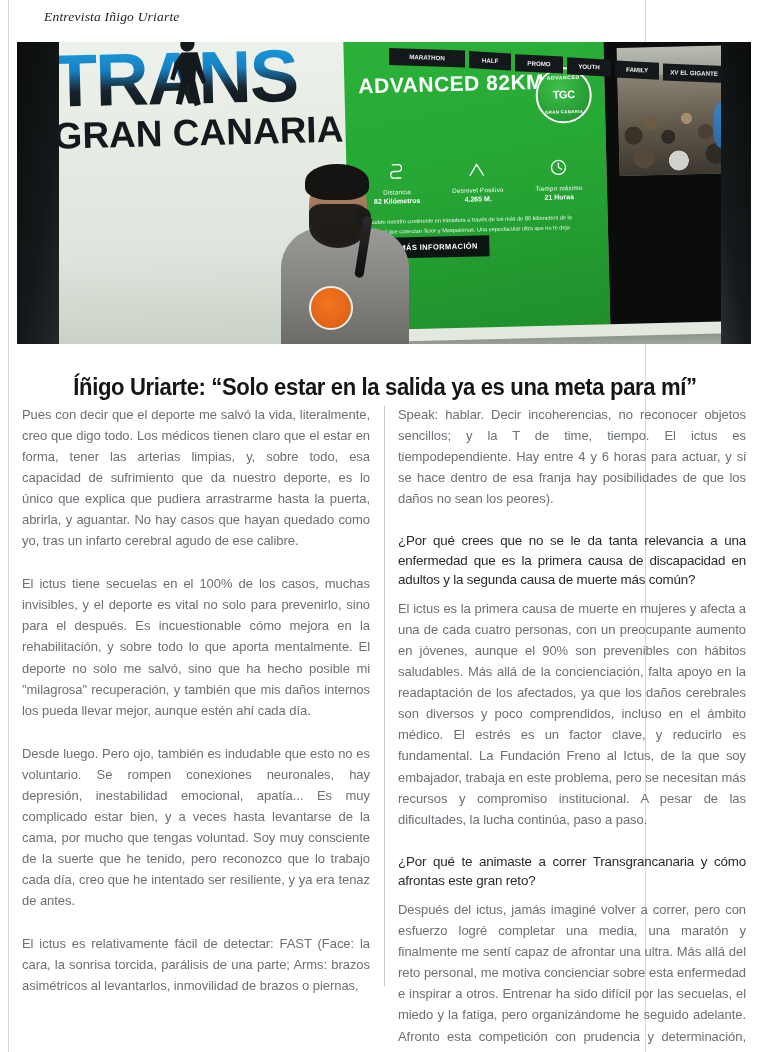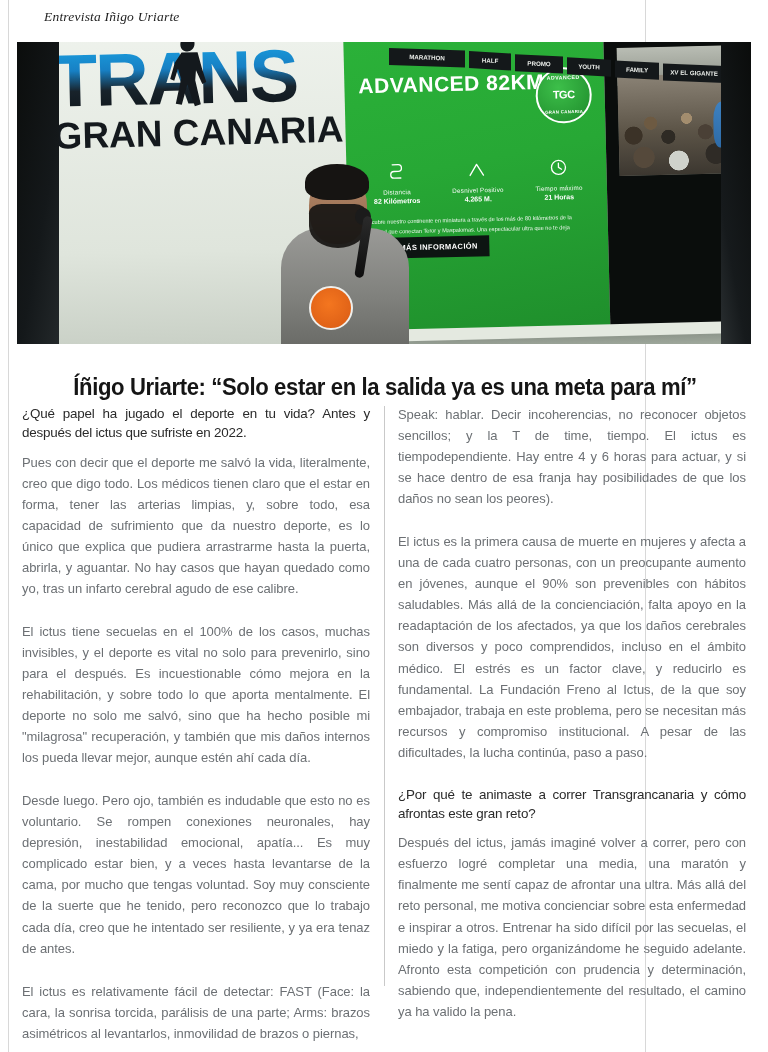--- a/index.html
+++ b/index.html
@@ -444,27 +444,27 @@
       <div class="curtain-left"></div>
       <div class="curtain-right"></div>
     </div>
   </div>
 
   <h1 class="headline">Íñigo Uriarte: “Solo estar en la salida ya es una meta para mí”</h1>
 
   <div class="columns">
     <div class="col-divider"></div>
     <div class="col col-left">
-        <p class="q">¿Qué papel ha jugado el deporte en tu vida?  Antes y después del ictus que sufriste en 2022.</p>
         <p class="a">Pues con decir que el deporte me salvó la vida, literalmente, creo que digo todo. Los médicos tienen claro que el estar en forma, tener las arterias limpias, y, sobre todo, esa capacidad de sufrimiento que da nuestro deporte, es lo único que explica que pudiera arrastrarme hasta la puerta, abrirla, y aguantar. No hay casos que hayan quedado como yo, tras un infarto cerebral agudo de ese calibre.</p>
         <p class="a">El ictus tiene secuelas en el 100% de los casos, muchas invisibles, y el deporte es vital no solo para prevenirlo, sino para el después. Es incuestionable cómo mejora en la rehabilitación, y sobre todo lo que aporta mentalmente. El deporte no solo me salvó, sino que ha hecho posible mi "milagrosa" recuperación, y también que mis daños internos los pueda llevar mejor, aunque estén ahí cada día.</p>
         <p class="a">Desde luego. Pero ojo, también es indudable que esto no es voluntario. Se rompen conexiones neuronales, hay depresión, inestabilidad emocional, apatía... Es muy complicado estar bien, y a veces hasta levantarse de la cama, por mucho que tengas voluntad. Soy muy consciente de la suerte que he tenido, pero reconozco que lo trabajo cada día, creo que he intentado ser resiliente, y ya era tenaz de antes.</p>
         <p class="a">El ictus es relativamente fácil de detectar: FAST (Face: la cara, la sonrisa torcida, parálisis de una parte; Arms: brazos asimétricos al levantarlos, inmovilidad de brazos o piernas,</p>
       </div>
     <div class="col col-right">
         <p class="a">Speak: hablar. Decir incoherencias, no reconocer objetos sencillos; y la T de time, tiempo. El ictus es tiempodependiente. Hay entre 4 y 6 horas para actuar, y si se hace dentro de esa franja hay posibilidades de que los daños no sean los peores).</p>
+        <p class="q">¿Por qué crees que no se le da tanta relevancia a una enfermedad que es la primera causa de discapacidad en adultos y la segunda causa de muerte más común?</p>
         <p class="a">El ictus es la primera causa de muerte en mujeres y afecta a una de cada cuatro personas, con un preocupante aumento en jóvenes, aunque el 90% son prevenibles con hábitos saludables. Más allá de la concienciación, falta apoyo en la readaptación de los afectados, ya que los daños cerebrales son diversos y poco comprendidos, incluso en el ámbito médico. El estrés es un factor clave, y reducirlo es fundamental. La Fundación Freno al Ictus, de la que soy embajador, trabaja en este problema, pero se necesitan más recursos y compromiso institucional. A pesar de las dificultades, la lucha continúa, paso a paso.</p>
         <p class="q">¿Por qué te animaste a correr Transgrancanaria y cómo afrontas este gran reto?</p>
         <p class="a">Después del ictus, jamás imaginé volver a correr, pero con esfuerzo logré completar una media, una maratón y finalmente me sentí capaz de afrontar una ultra. Más allá del reto personal, me motiva concienciar sobre esta enfermedad e inspirar a otros. Entrenar ha sido difícil por las secuelas, el miedo y la fatiga, pero organizándome he seguido adelante. Afronto esta competición con prudencia y determinación, sabiendo que, independientemente del resultado, el camino ya ha valido la pena.</p>
       </div>
   </div>
 
 </div>
 
 </body></html>

